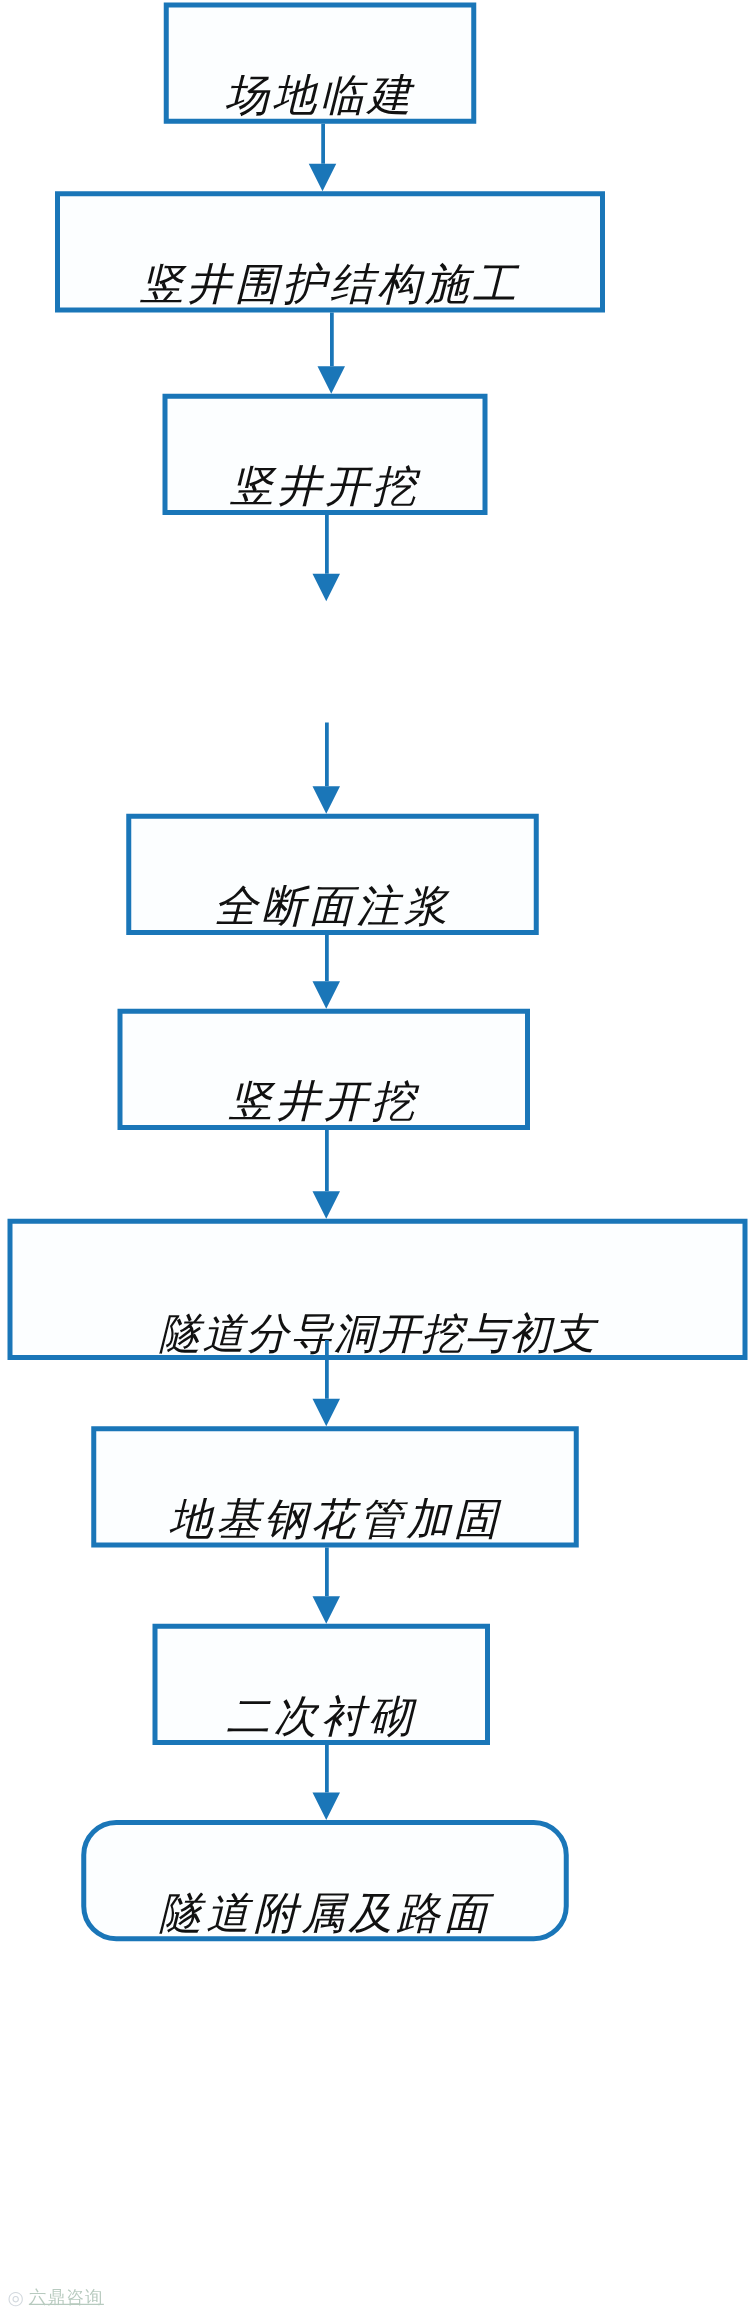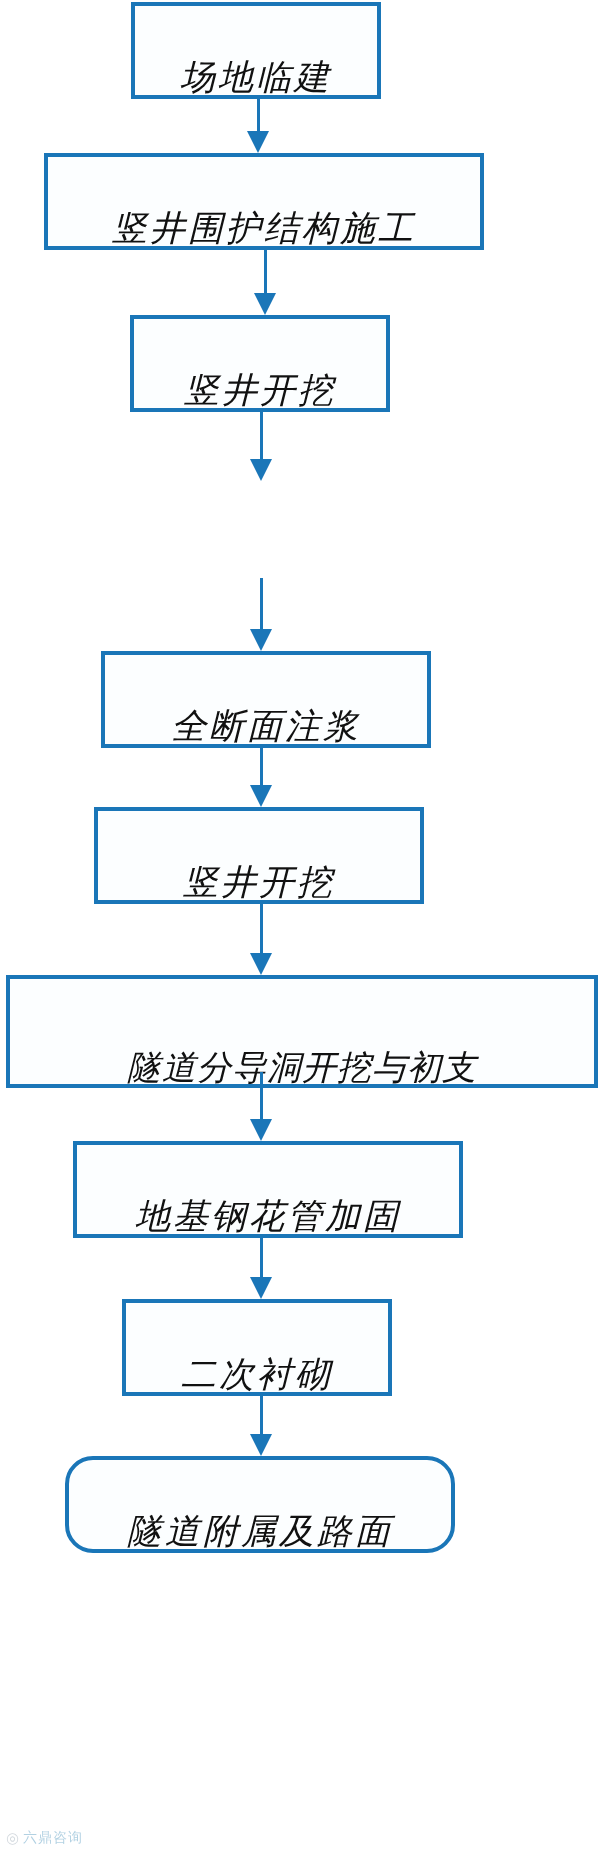--- a/index.html
+++ b/index.html
@@ -71,23 +71,24 @@
     opacity: 0.30;
     pointer-events: none;
   }
   #watermark .wm-mark {
     font-size: 15px;
     color: #6b7f91;
     font-family: "DejaVu Sans", sans-serif;
   }
   #watermark .wm-text {
     font-size: 14px;
-    color: #0369a1;
+    color: #14532d;
     font-family: "DejaVu Sans", sans-serif;
     letter-spacing: 1px;
+    text-decoration: underline;
   }
 </style>
 </head>
 <body>
 
 <div id="flowchart-root">
 
   <div class="node" style="left: 131px; top: 2px; width: 250px; height: 97px; border-color: rgb(26, 118, 184); background: rgb(252, 254, 255);">
     <span class="node-label">场地临建</span>
   </div>

